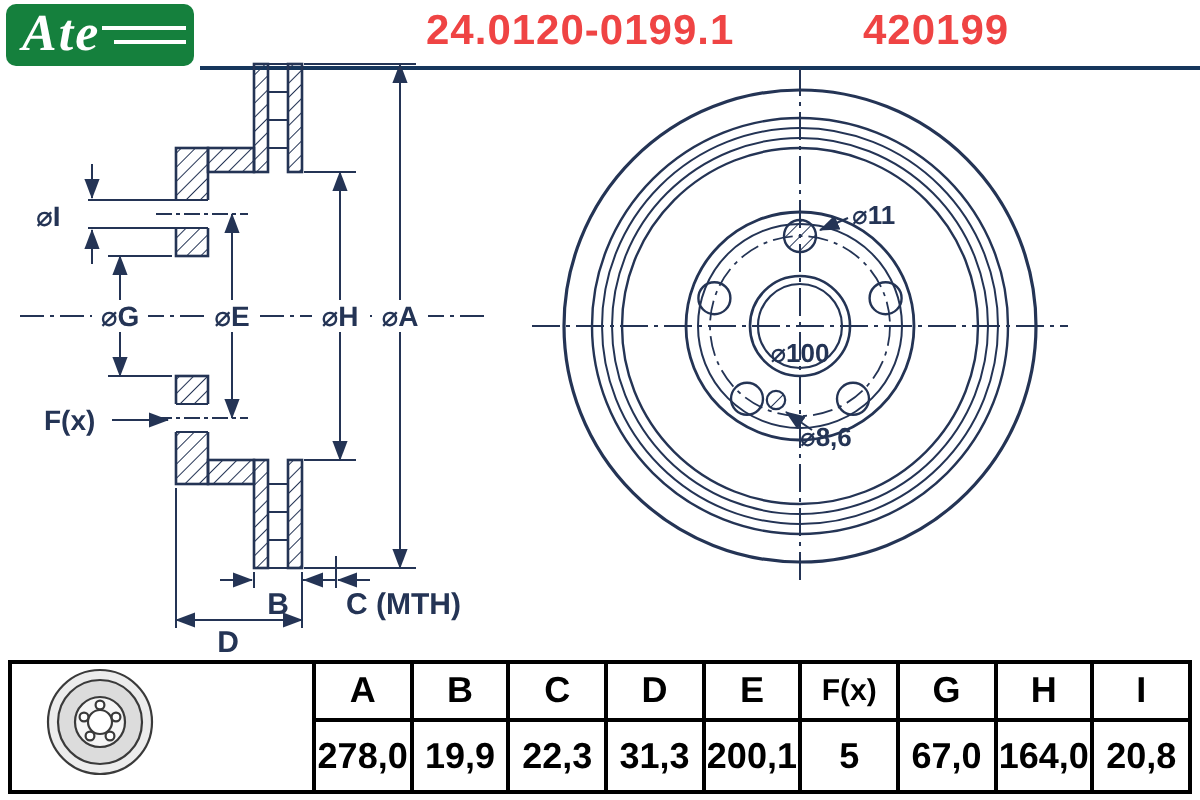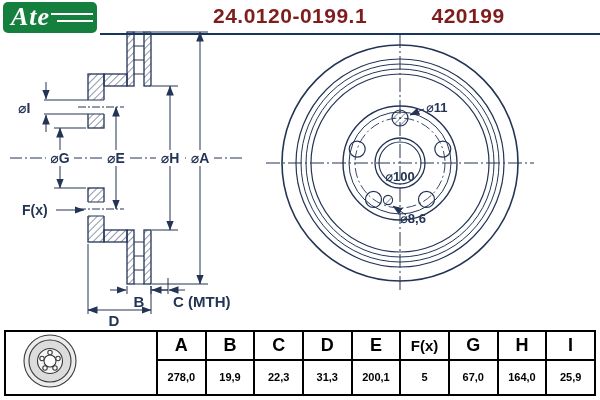--- a/index.html
+++ b/index.html
@@ -7,33 +7,33 @@
   body { position:relative; font-family:"Liberation Sans", sans-serif; color:#000; }
 
   
   .logo { position:absolute; left:3px; top:2px; width:94px; height:31px; background:#15803d; border-radius:5px; }
   .logo-text { position:absolute; left:8px; top:-1px; color:#fff; font-family:"Liberation Serif", serif;
                font-style:italic; font-weight:bold; font-size:26px; line-height:32px; letter-spacing:1px; }
   .stripe { position:absolute; height:2px; background:#fff; }
   .stripe1 { left:48px; top:11px; width:42px; }
   .stripe2 { left:54px; top:18px; width:36px; }
   .note { position:absolute; left:4px; top:37px; font-size:11px; font-weight:bold; line-height:12px; }
-  .partnums { position:absolute; left:213px; top:4px; font-size:21px; font-weight:bold; color:#7f1d1d; letter-spacing:.5px; white-space:nowrap; }
+  .partnums { position:absolute; left:213px; top:4px; font-size:21px; font-weight:bold; color:#ef4444; letter-spacing:.5px; white-space:nowrap; }
   .partnums .pn2 { margin-left:58px; }
   .header-rule { position:absolute; left:100px; top:33px; width:500px; height:2px; background:#16365c; }
 
   
   .drawing { position:absolute; left:0; top:30px; width:600px; height:302px; }
   .drawing text { font-family:"Liberation Sans","DejaVu Sans",sans-serif; }
 
   
   table.spec { position:absolute; left:4px; top:330px; width:592px; border-collapse:collapse; table-layout:fixed; background:#fff; }
   .spec th, .spec td { border:2px solid #000; text-align:center; vertical-align:middle; }
   .spec th { font-size:18px; font-weight:bold; height:27px; }
-  .spec td.val { font-size:11px; font-weight:bold; height:33px; }
+  .spec td.val { font-size:18px; font-weight:bold; height:33px; }
   .spec td.img-cell { padding:0; }
 </style>
 </head>
 <body>
 
 <div class="logo">
   <span class="logo-text">Ate</span>
   <span class="stripe stripe1"></span>
   <span class="stripe stripe2"></span>
 </div>
@@ -213,16 +213,16 @@
   </tr>
   <tr>
     <td class="val">278,0</td>
     <td class="val">19,9</td>
     <td class="val">22,3</td>
     <td class="val">31,3</td>
     <td class="val">200,1</td>
     <td class="val">5</td>
     <td class="val">67,0</td>
     <td class="val">164,0</td>
-    <td class="val">25,9</td>
+    <td class="val">20,8</td>
   </tr>
 </tbody>
   </table>
 
 </body></html>

